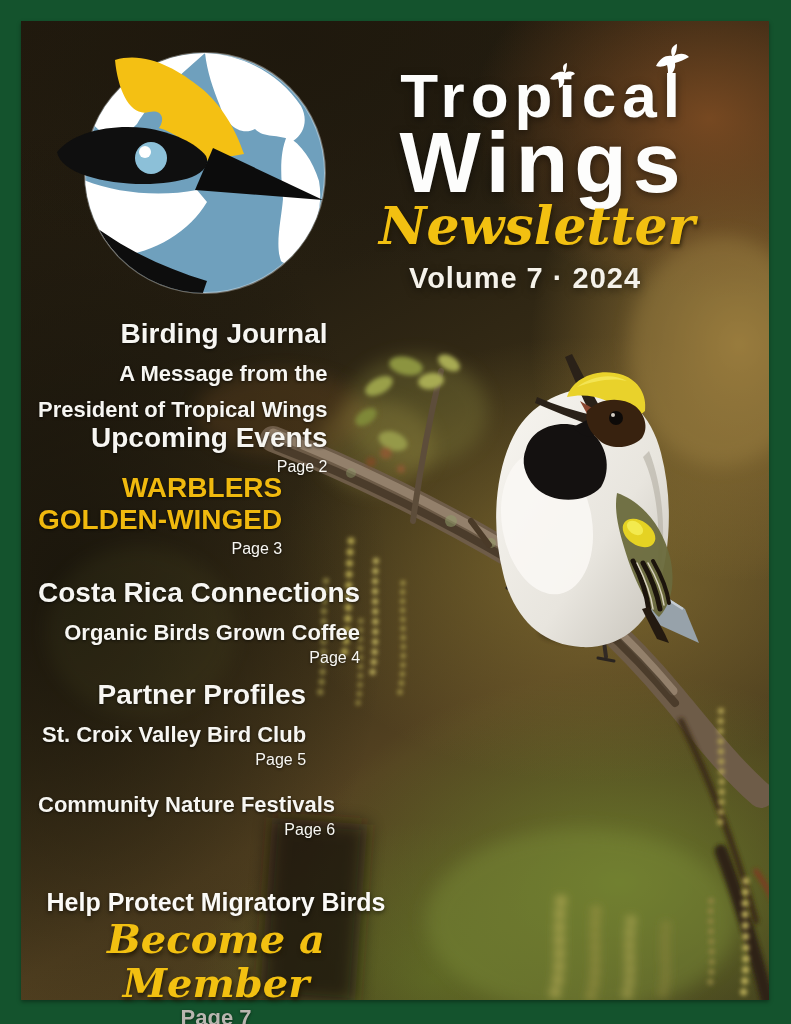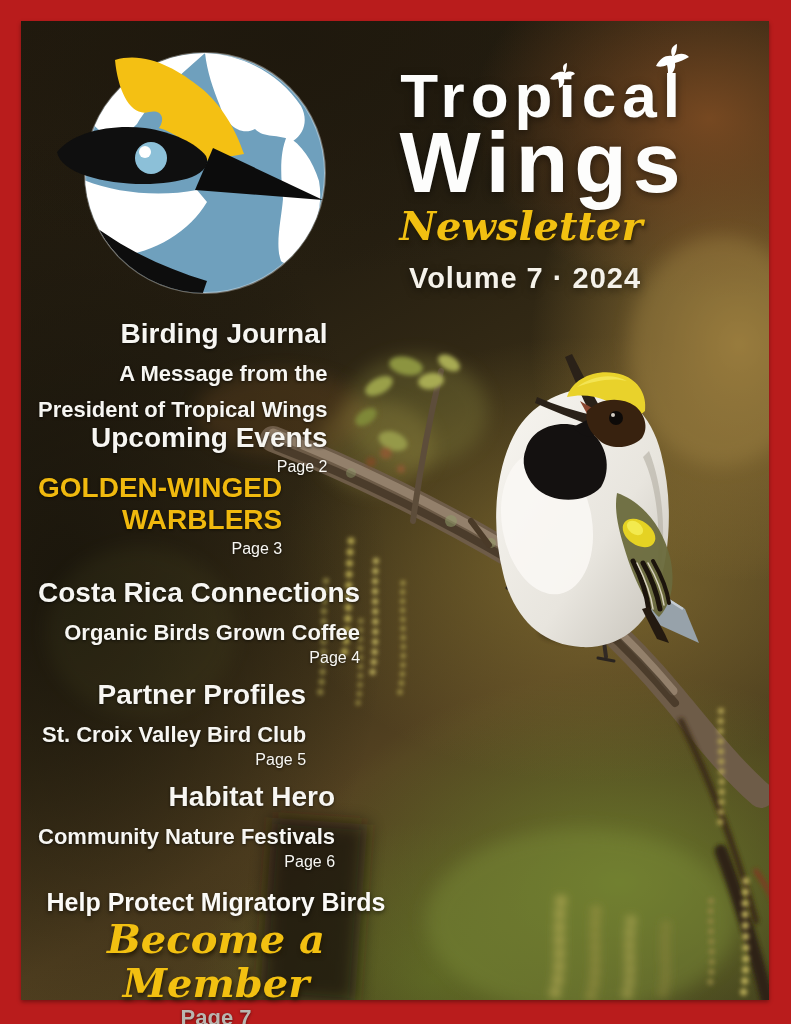--- a/index.html
+++ b/index.html
@@ -1,17 +1,17 @@
 <!DOCTYPE html>
 <html><head>
 <meta charset="utf-8">
 <style>
   html,body{margin:0;padding:0;background:#ffffff;}
   .page{
-    position:relative;width:791px;height:1024px;background:#b91c1c;overflow:hidden;
+    position:relative;width:791px;height:1024px;background:#14532d;overflow:hidden;
     font-family:"Liberation Sans",sans-serif;
   }
   
   .photo{
     position:absolute;left:21px;top:21px;width:748px;height:979px;overflow:hidden;
     box-shadow:0 2px 4px rgba(0,0,0,.35);
     background:
       radial-gradient(ellipse 430px 620px at 6% 58%, rgba(24,20,11,.88), rgba(24,20,11,0) 75%),
       radial-gradient(ellipse 330px 250px at 92% 10%, rgba(122,74,34,.95), rgba(122,74,34,0) 72%),
       radial-gradient(ellipse 290px 330px at 96% 33%, rgba(158,126,60,.9), rgba(158,126,60,0) 72%),
@@ -23,22 +23,22 @@
   }
   .scene{position:absolute;left:0;top:0;width:748px;height:979px;}
   
   .logo{position:absolute;left:55px;top:40px;width:280px;height:266px;}
   
   .masthead-line{position:absolute;text-align:center;color:#fdfdfc;font-weight:700;
     text-shadow:0 2px 8px rgba(0,0,0,.5);}
   .title1{left:383px;top:66px;width:320px;font-size:62px;line-height:60px;letter-spacing:6px;}
   .title2{left:383px;top:118px;width:320px;font-size:86px;line-height:88px;letter-spacing:6px;}
   .script{font-family:"DejaVu Serif",serif;font-style:italic;font-weight:700;color:#f2c011;text-align:center;}
-  .subtitle-script{position:absolute;left:356px;top:198px;width:330px;text-align:center;
-    font-size:40px;line-height:56px;text-shadow:1px 3px 4px rgba(30,22,4,.8);}
+  .subtitle-script{position:absolute;left:372px;top:198px;width:330px;text-align:center;
+    font-size:52px;line-height:56px;text-shadow:1px 3px 4px rgba(30,22,4,.8);}
   .volume{left:370px;top:262px;width:310px;font-size:29px;line-height:32px;
     font-weight:600;letter-spacing:1px;color:#f5f2ea;}
   .fly{position:absolute;}
   .fly1{left:546px;top:63px;width:30px;height:26px;}
   .fly2{left:650px;top:44px;width:42px;height:38px;}
   
   .toc-section{position:absolute;left:38px;color:#f7f6f2;text-shadow:0 1px 3px rgba(0,0,0,.6);text-align:right;}
   .toc-h{font-size:28px;line-height:32px;font-weight:700;}
   .toc-sub{font-size:22px;line-height:25px;font-weight:600;margin-top:11px;}
   .toc-page{font-size:16px;line-height:26px;font-weight:400;}
@@ -233,39 +233,38 @@
 
   <div class="toc-section sec1">
     <div class="toc-h">Birding Journal</div>
     <div class="toc-sub">A Message from the</div>
     <div class="toc-sub">President of Tropical Wings</div>
     <div class="toc-h">Upcoming Events</div>
     <div class="toc-page">Page 2</div>
   </div>
 
   <div class="toc-section sec2">
+    <div class="toc-h yellow">WARBLERS</div>
     <div class="toc-h yellow">GOLDEN-WINGED</div>
-    <div class="toc-h yellow">WARBLERS</div>
     <div class="toc-page">Page 3</div>
   </div>
 
   <div class="toc-section sec3">
     <div class="toc-h">Costa Rica Connections</div>
     <div class="toc-sub">Organic Birds Grown Coffee</div>
     <div class="toc-page">Page 4</div>
   </div>
 
   <div class="toc-section sec4">
     <div class="toc-h">Partner Profiles</div>
     <div class="toc-sub">St. Croix Valley Bird Club</div>
     <div class="toc-page">Page 5</div>
   </div>
 
   <div class="toc-section sec5">
-    <div class="toc-h">Habitat Hero</div>
     <div class="toc-sub">Community Nature Festivals</div>
     <div class="toc-page">Page 6</div>
   </div>
 
   <div class="membership">
     <div class="member-line1">Help Protect Migratory Birds</div>
     <div class="member-script script">Become a Member</div>
     <div class="member-page">Page 7</div>
   </div>
 

